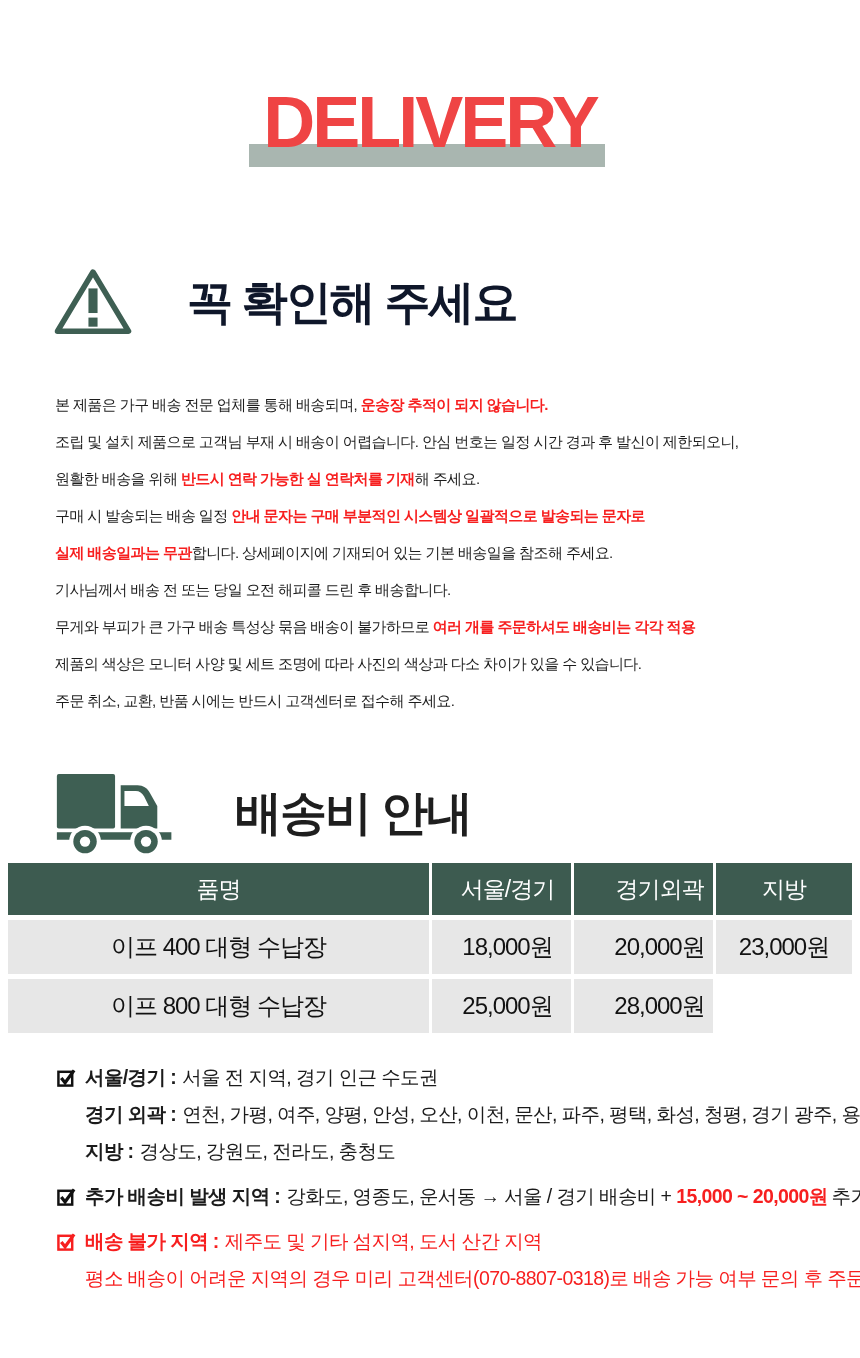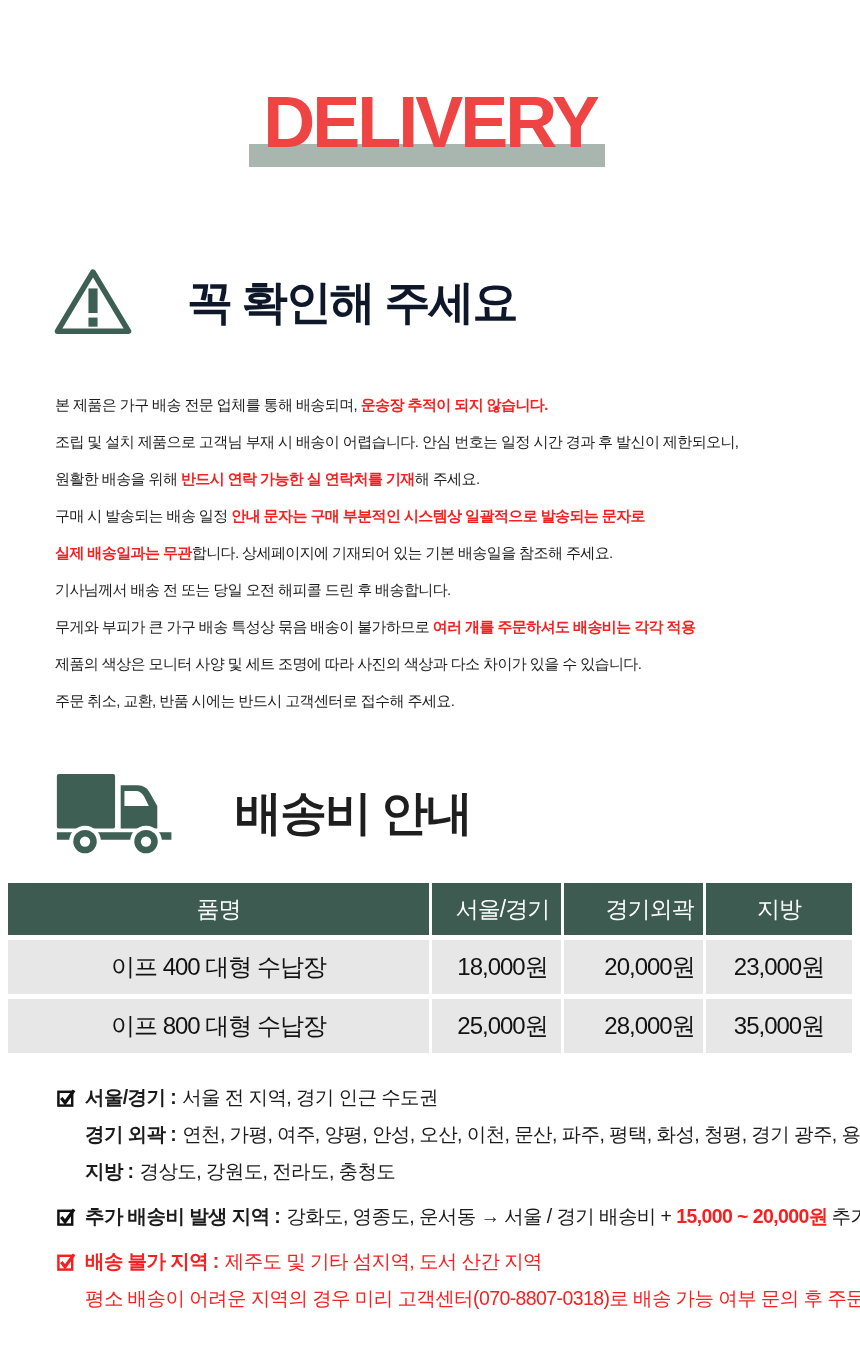--- a/index.html
+++ b/index.html
@@ -37,25 +37,25 @@
   .warn-title{margin:8px;font-size:46px;font-weight:800;letter-spacing:-2px;color:#0f172a;}
   
   .notice-lines{margin:44px 20px 0 55px;font-size:15px;line-height:37px;letter-spacing:-0.6px;color:#1c1c1c;}
   .notice-lines .line{white-space:nowrap;}
   .red{color:var(--red);font-weight:700;}
   
   .ship-header{display:flex;align-items:center;gap:58px;margin:48px 0 0 55px;}
   .truck-icon{width:122px;height:92px;flex:0 0 auto;}
   .ship-title{margin:0;font-size:47px;font-weight:800;letter-spacing:-2px;color:#1e1e1e;}
   
-  .fee-table{margin:24px 8px 0 8px;}
+  .fee-table{margin:4px 8px 0 8px;}
   .t-row{display:flex;gap:3px;}
   .t-row + .t-row{margin-top:5px;}
   .cell{display:flex;align-items:center;justify-content:center;letter-spacing:-1px;}
-  .c0{width:421px;} .c1{width:129px;padding-left:12px;} .c2{width:139px;padding-left:32px;} .c3{flex:1;}
+  .c0{width:421px;} .c1{width:139px;padding-left:12px;} .c2{width:139px;padding-left:32px;} .c3{flex:1;}
   .t-row.head .cell{background:var(--head-bg);color:#ffffff;font-size:23px;height:52px;}
   .t-row.data .cell{background:var(--row-bg);color:#121212;font-size:24px;height:54px;}
   
   .notes{margin:26px 20px 0 57px;font-size:19.5px;line-height:37px;letter-spacing:-0.6px;}
   .note-line{white-space:nowrap;}
   .checkbox{width:19px;height:19px;vertical-align:-3px;margin-right:9px;color:#111;}
   .note-label{font-weight:700;margin-right:6px;}
   .note-cont{padding-left:28px;}
   .note-gap{margin-top:8px;}
   .note-red{color:var(--red);}
@@ -119,21 +119,20 @@
   <div class="t-row data">
     <div class="cell c0">이프 400 대형 수납장</div>
     <div class="cell c1">18,000원</div>
     <div class="cell c2">20,000원</div>
     <div class="cell c3">23,000원</div>
   </div>
   <div class="t-row data">
     <div class="cell c0">이프 800 대형 수납장</div>
     <div class="cell c1">25,000원</div>
     <div class="cell c2">28,000원</div>
-    <div class="cell c3">35,000원</div>
   </div>
 </div>
 
 <div class="notes">
   <div class="note-line">
     <svg class="checkbox" viewBox="0 0 20 20">
       <rect x="1.5" y="4" width="14.5" height="14.5" fill="none" stroke="currentColor" stroke-width="2.6"></rect>
       <path d="M4.5 10.5 L8.5 15.5 L18 2.5" fill="none" stroke="currentColor" stroke-width="3.4"></path>
     </svg><span class="note-label">서울/경기 :</span><span>서울 전 지역, 경기 인근 수도권</span>
   </div>

